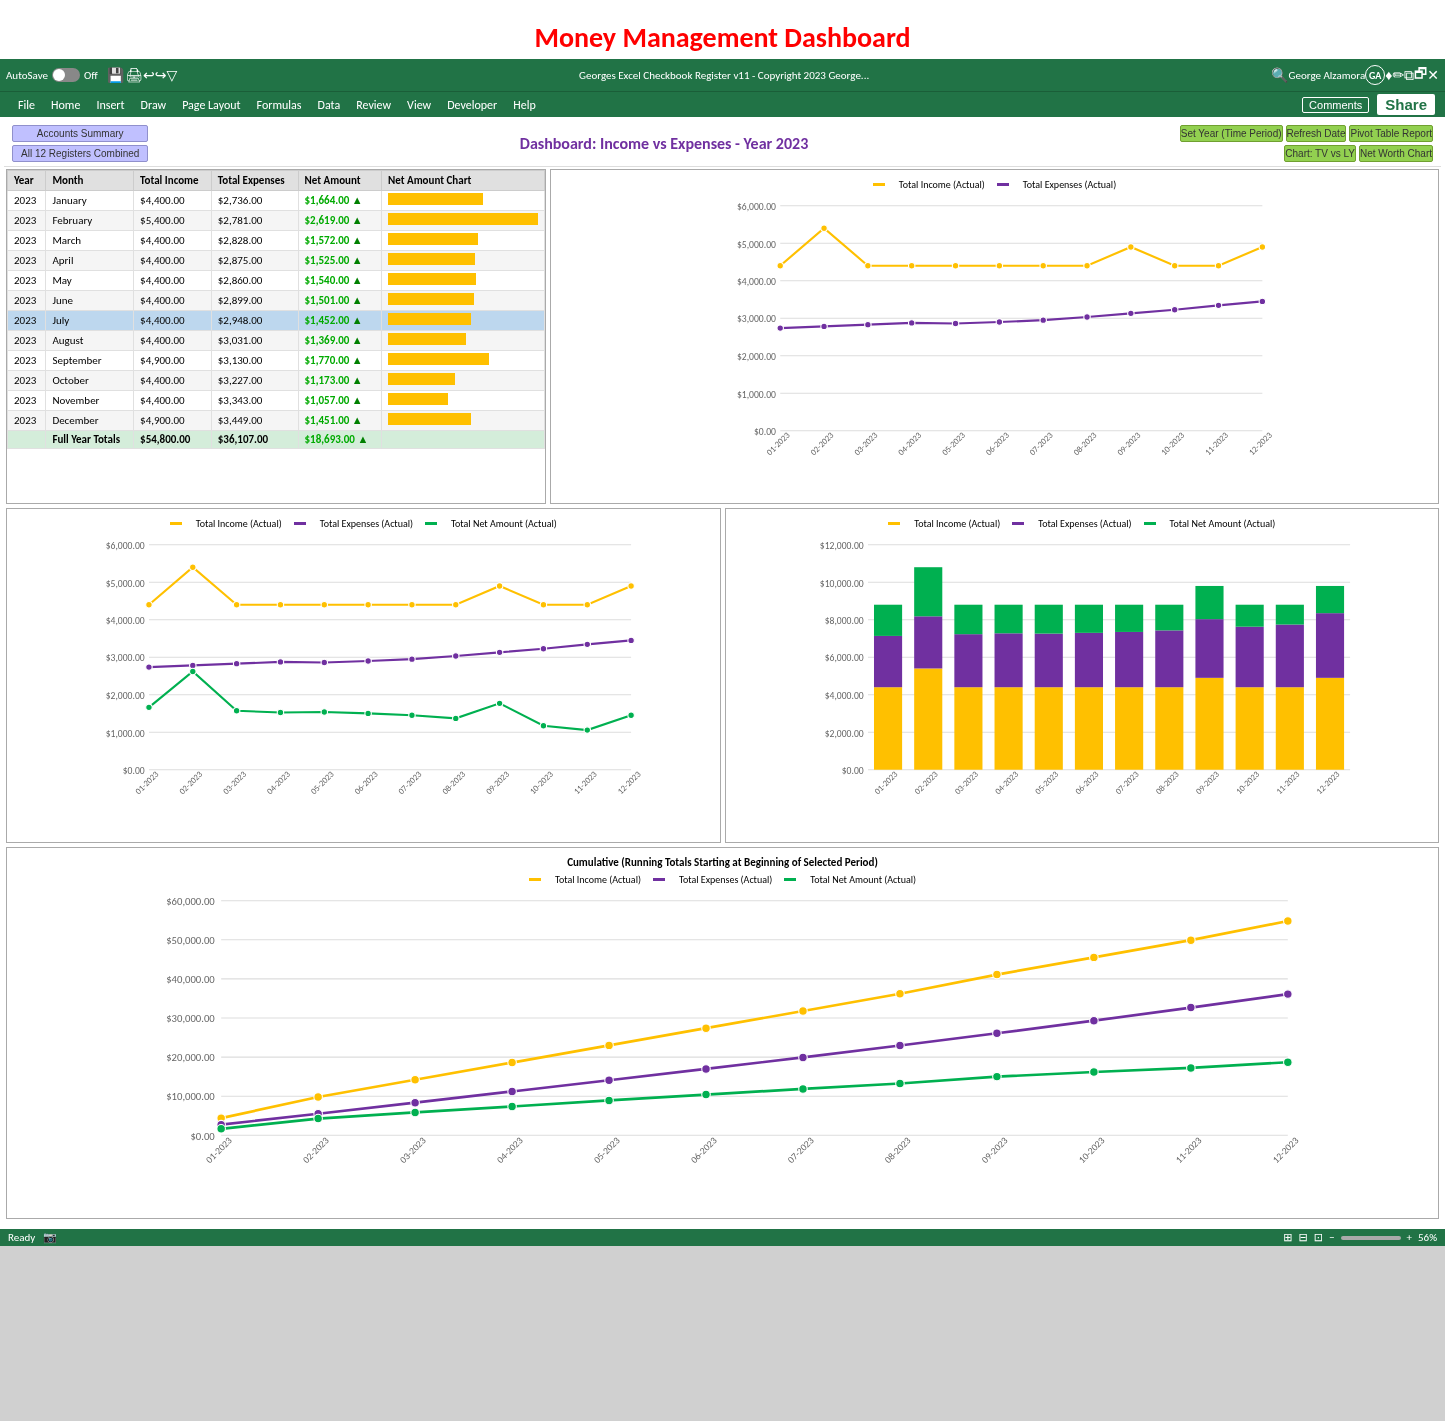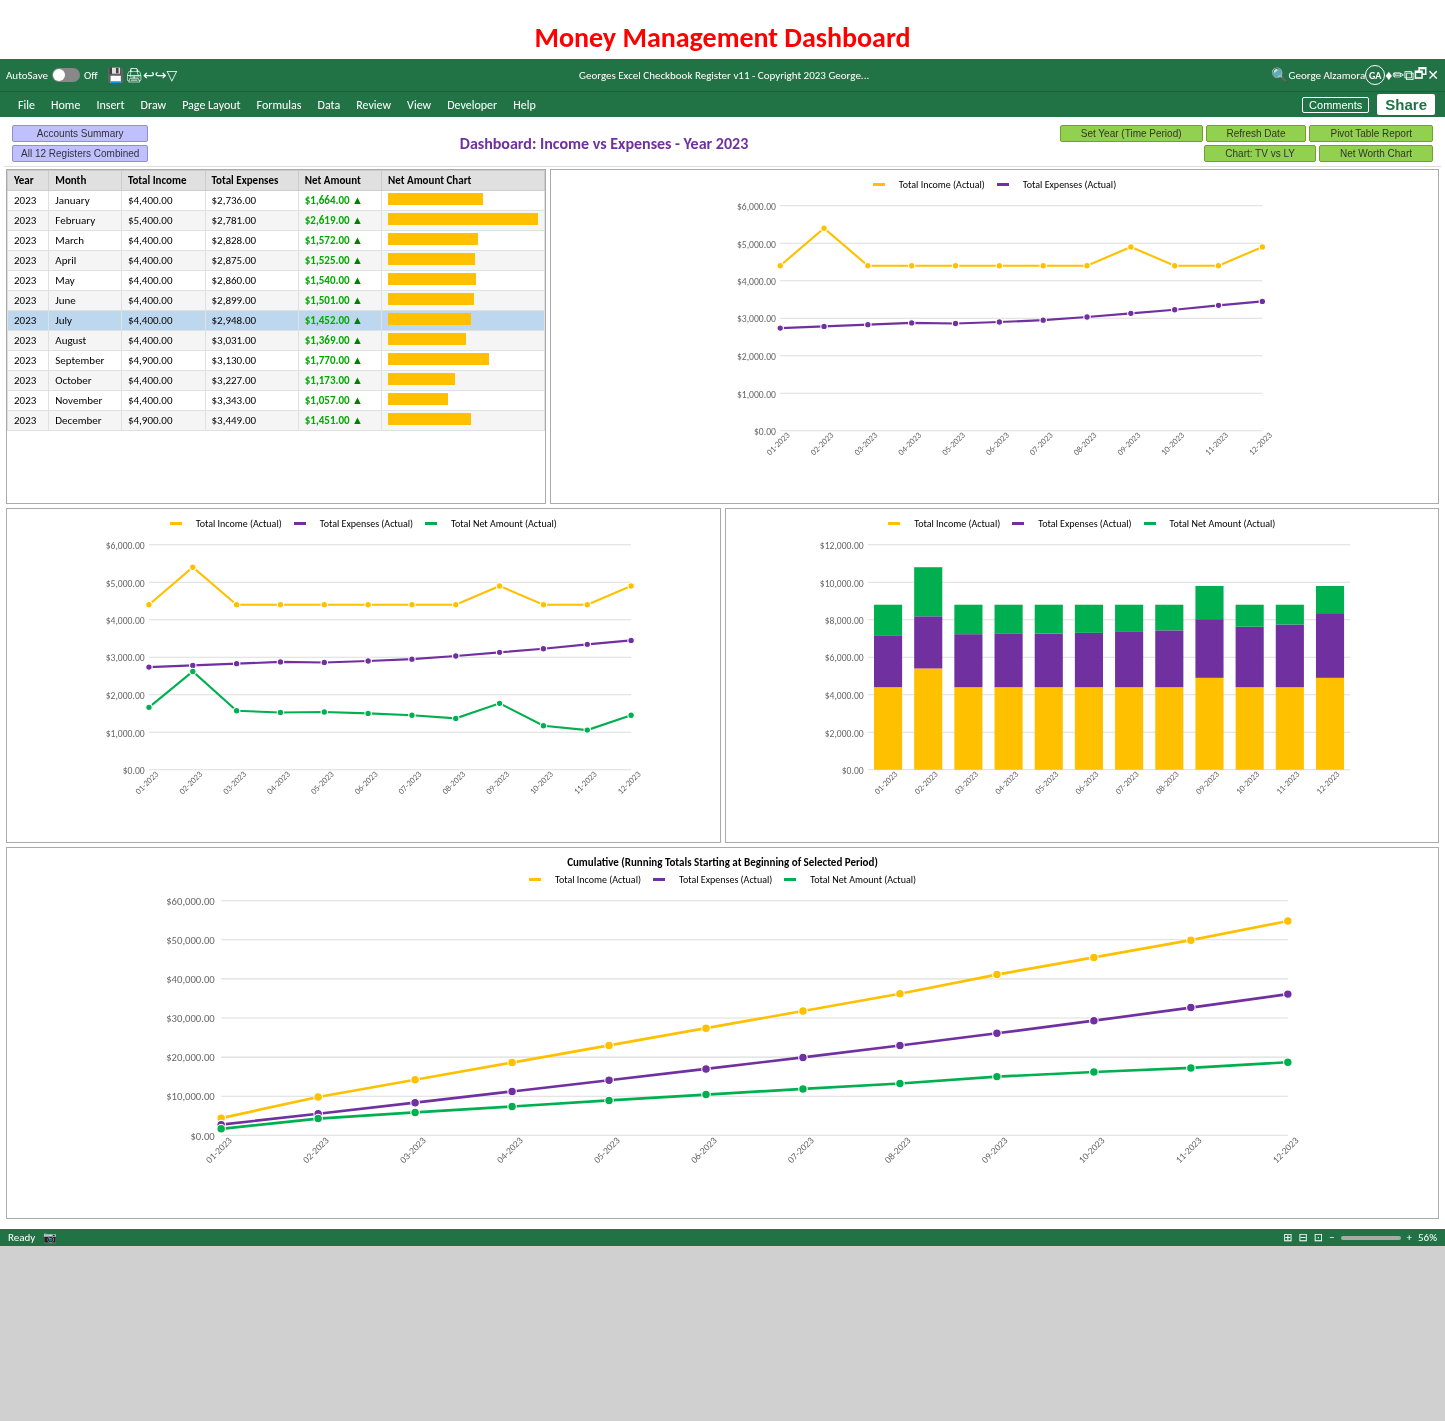--- a/index.html
+++ b/index.html
@@ -25,21 +25,21 @@
 
     
     .main { background: white; margin: 0; padding: 4px; }
 
     
     .dash-header { display: flex; align-items: center; padding: 4px 8px; background: white; border-bottom: 1px solid #ddd; }
     .dash-buttons-left { display: flex; flex-direction: column; gap: 3px; }
     .dash-btn { background: #c0c0ff; border: 1px solid #9090cc; color: #333; font-size: 10px; padding: 2px 8px; cursor: pointer; border-radius: 2px; white-space: nowrap; }
     .dash-title { flex: 1; text-align: center; color: #7030A0; font-size: 16px; font-weight: bold; }
     .dash-buttons-right { display: flex; flex-direction: column; gap: 3px; align-items: flex-end; }
-    .dash-btn-right { background: #92D050; border: 1px solid #70a030; color: #333; font-size: 10px; padding: 2px 20px; cursor: pointer; border-radius: 2px; white-space: nowrap; }
+    .dash-btn-right { background: #92D050; border: 1px solid #70a030; color: #333; font-size: 10px; padding: 2px 0; cursor: pointer; border-radius: 2px; white-space: nowrap; }
     .dash-btn-row { display: flex; gap: 3px; }
 
     
     .content { padding: 2px; }
 
     
     .top-row { display: flex; gap: 4px; margin-bottom: 4px; }
     .table-panel { flex: 0 0 540px; border: 1px solid #aaa; }
     .chart-panel { flex: 1; border: 1px solid #aaa; }
 
@@ -251,20 +251,28 @@
       <td class="bar-cell"><div class="bar" style="width:60px;"></div></td>
     </tr>
               <tr>
       <td>2023</td>
       <td>December</td>
       <td>$4,900.00</td>
       <td>$3,449.00</td>
       <td class="amt-positive">$1,451.00 <span style="color:green;">▲</span></td>
       <td class="bar-cell"><div class="bar" style="width:83px;"></div></td>
     </tr>
+              <tr class="totals-row">
+    <td></td>
+    <td>Full Year Totals</td>
+    <td>$54,800.00</td>
+    <td>$36,107.00</td>
+    <td class="amt-positive">$18,693.00 <span style="color:green;">▲</span></td>
+    <td></td>
+  </tr>
             </tbody>
         </table>
       </div>
 
       <div class="chart-panel">
         <div class="chart-container">
           <div class="legend">
             <div class="legend-item">
               <span class="legend-dot" style="background:#FFC000;"></span>
               <span>Total Income (Actual)</span>

